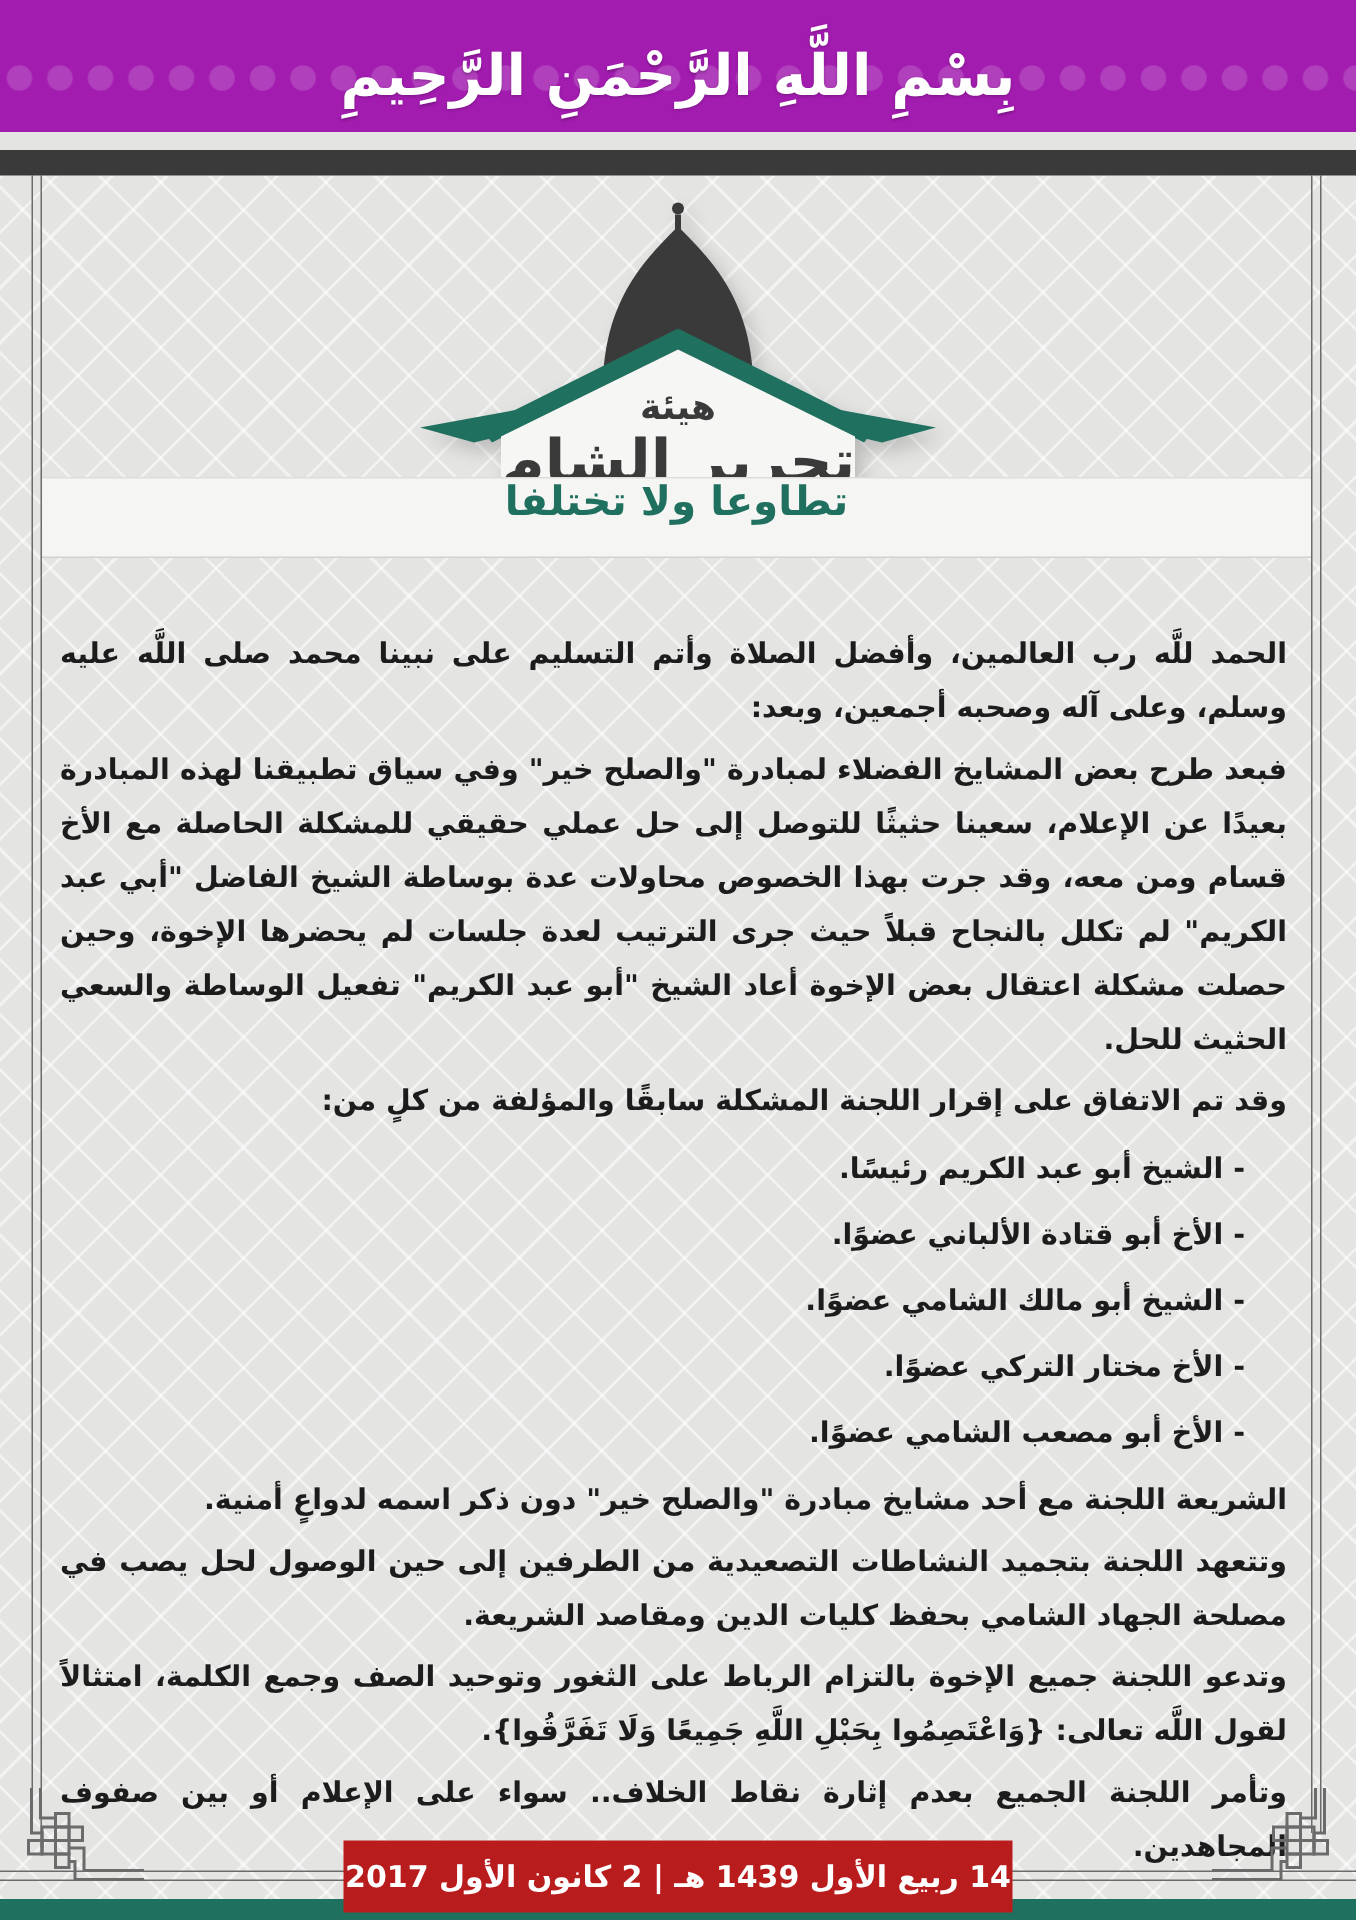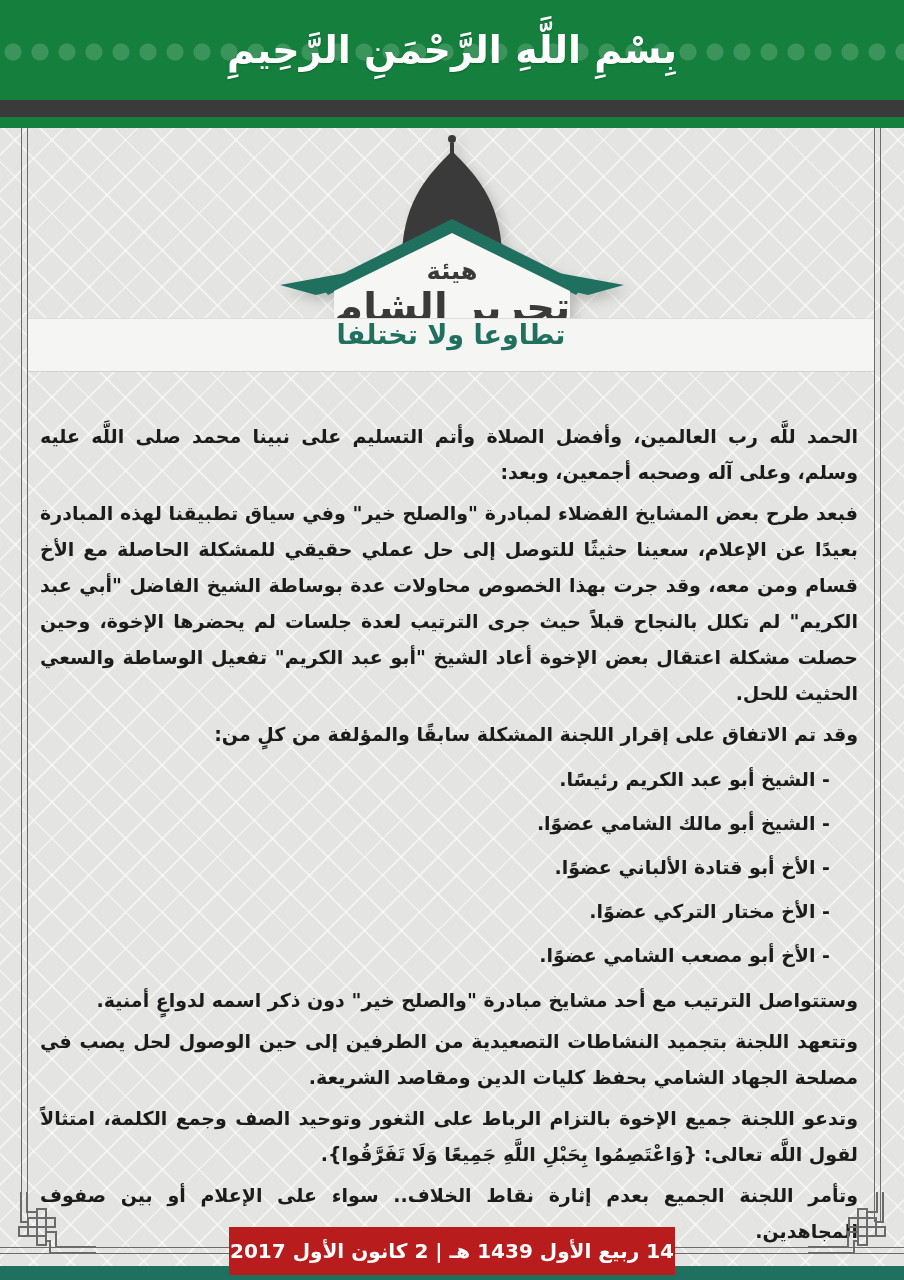--- a/index.html
+++ b/index.html
@@ -6,22 +6,22 @@
   html,body { background:#9a9a9a; }
   body { font-family:"DejaVu Sans", sans-serif; }
 
   .sheet {
     position:relative; width:904px; height:1280px; margin:0 auto;
     overflow:hidden; background:#E4E4E3; direction:rtl;
   }
 
   
   .header-band {
-    position:absolute; top:0; left:0; width:904px; height:128px;
-    background:#15803d; z-index:3;
+    position:absolute; top:0; left:0; width:904px; height:88px;
+    background:#a21caf; z-index:3;
   }
   .ornament-row {
     position:absolute; top:38px; left:0; right:0; height:28px;
     background-image:radial-gradient(circle 9px at 13px 14px, rgba(255,255,255,0.16) 0 8px, rgba(255,255,255,0) 9px);
     background-size:27px 28px; background-repeat:repeat-x;
   }
   .bismillah {
     position:absolute; top:0; left:0; right:0; height:100px;
     display:flex; align-items:center; justify-content:center;
     color:#ffffff; font-size:38px; font-weight:bold;
@@ -129,26 +129,26 @@
     <div class="title-band">
       <span class="title-text">تطاوعا ولا تختلفا</span>
     </div>
 
     <div class="body-text">
       <div class="para">الحمد للَّه رب العالمين، وأفضل الصلاة وأتم التسليم على نبينا محمد صلى اللَّه عليه وسلم، وعلى آله وصحبه أجمعين، وبعد:</div>
       <div class="para">فبعد طرح بعض المشايخ الفضلاء لمبادرة "والصلح خير" وفي سياق تطبيقنا لهذه المبادرة بعيدًا عن الإعلام، سعينا حثيثًا للتوصل إلى حل عملي حقيقي للمشكلة الحاصلة مع الأخ قسام ومن معه، وقد جرت بهذا الخصوص محاولات عدة بوساطة الشيخ الفاضل "أبي عبد الكريم" لم تكلل بالنجاح قبلاً حيث جرى الترتيب لعدة جلسات لم يحضرها الإخوة، وحين حصلت مشكلة اعتقال بعض الإخوة أعاد الشيخ "أبو عبد الكريم" تفعيل الوساطة والسعي الحثيث للحل.</div>
       <div class="para">وقد تم الاتفاق على إقرار اللجنة المشكلة سابقًا والمؤلفة من كلٍ من:</div>
       <div class="committee-list">
         <div class="committee-item">- الشيخ أبو عبد الكريم رئيسًا.</div>
+        <div class="committee-item">- الأخ أبو قتادة الألباني عضوًا.</div>
         <div class="committee-item">- الشيخ أبو مالك الشامي عضوًا.</div>
-        <div class="committee-item">- الأخ أبو قتادة الألباني عضوًا.</div>
         <div class="committee-item">- الأخ مختار التركي عضوًا.</div>
         <div class="committee-item">- الأخ أبو مصعب الشامي عضوًا.</div>
       </div>
-      <div class="para">وستتواصل الترتيب مع أحد مشايخ مبادرة "والصلح خير" دون ذكر اسمه لدواعٍ أمنية.</div>
+      <div class="para">الشريعة اللجنة مع أحد مشايخ مبادرة "والصلح خير" دون ذكر اسمه لدواعٍ أمنية.</div>
       <div class="para">وتتعهد اللجنة بتجميد النشاطات التصعيدية من الطرفين إلى حين الوصول لحل يصب في مصلحة الجهاد الشامي بحفظ كليات الدين ومقاصد الشريعة.</div>
       <div class="para">وتدعو اللجنة جميع الإخوة بالتزام الرباط على الثغور وتوحيد الصف وجمع الكلمة، امتثالاً لقول اللَّه تعالى: {وَاعْتَصِمُوا بِحَبْلِ اللَّهِ جَمِيعًا وَلَا تَفَرَّقُوا}.</div>
       <div class="para">وتأمر اللجنة الجميع بعدم إثارة نقاط الخلاف.. سواء على الإعلام أو بين صفوف المجاهدين.</div>
 
     </div>
   </div>
 
   <div class="vline vl-outer-left"></div>
   <div class="vline vl-inner-left"></div>
   <div class="vline vl-inner-right"></div>

